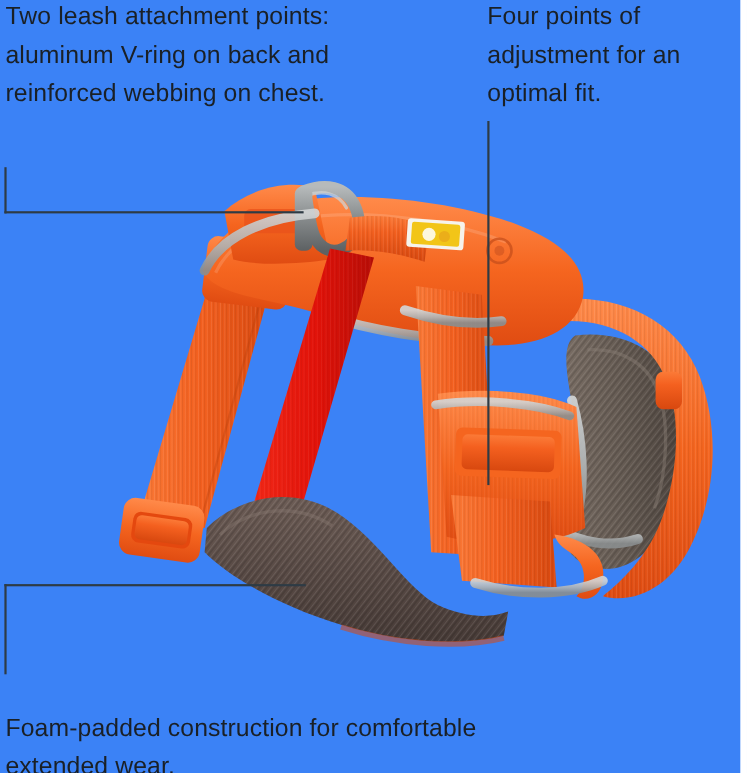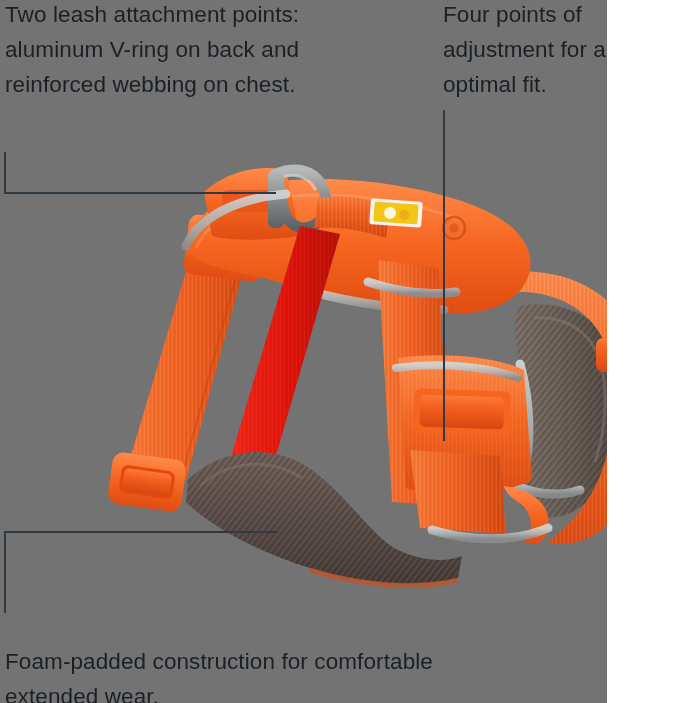--- a/index.html
+++ b/index.html
@@ -5,23 +5,23 @@
   html, body {
     margin: 0;
     padding: 0;
     background: #ffffff;
   }
   body {
     font-family: "Liberation Sans", sans-serif;
   }
   #page {
     position: relative;
-    width: 607px;
+    width: 673px;
     height: 703px;
-    background: #737373;
+    background: #3b82f6;
     overflow: hidden;
   }
 
   
   .annotation {
     position: absolute;
     color: #1a2026;
     font-size: 22.5px;
     line-height: 35px;
     font-weight: 400;

